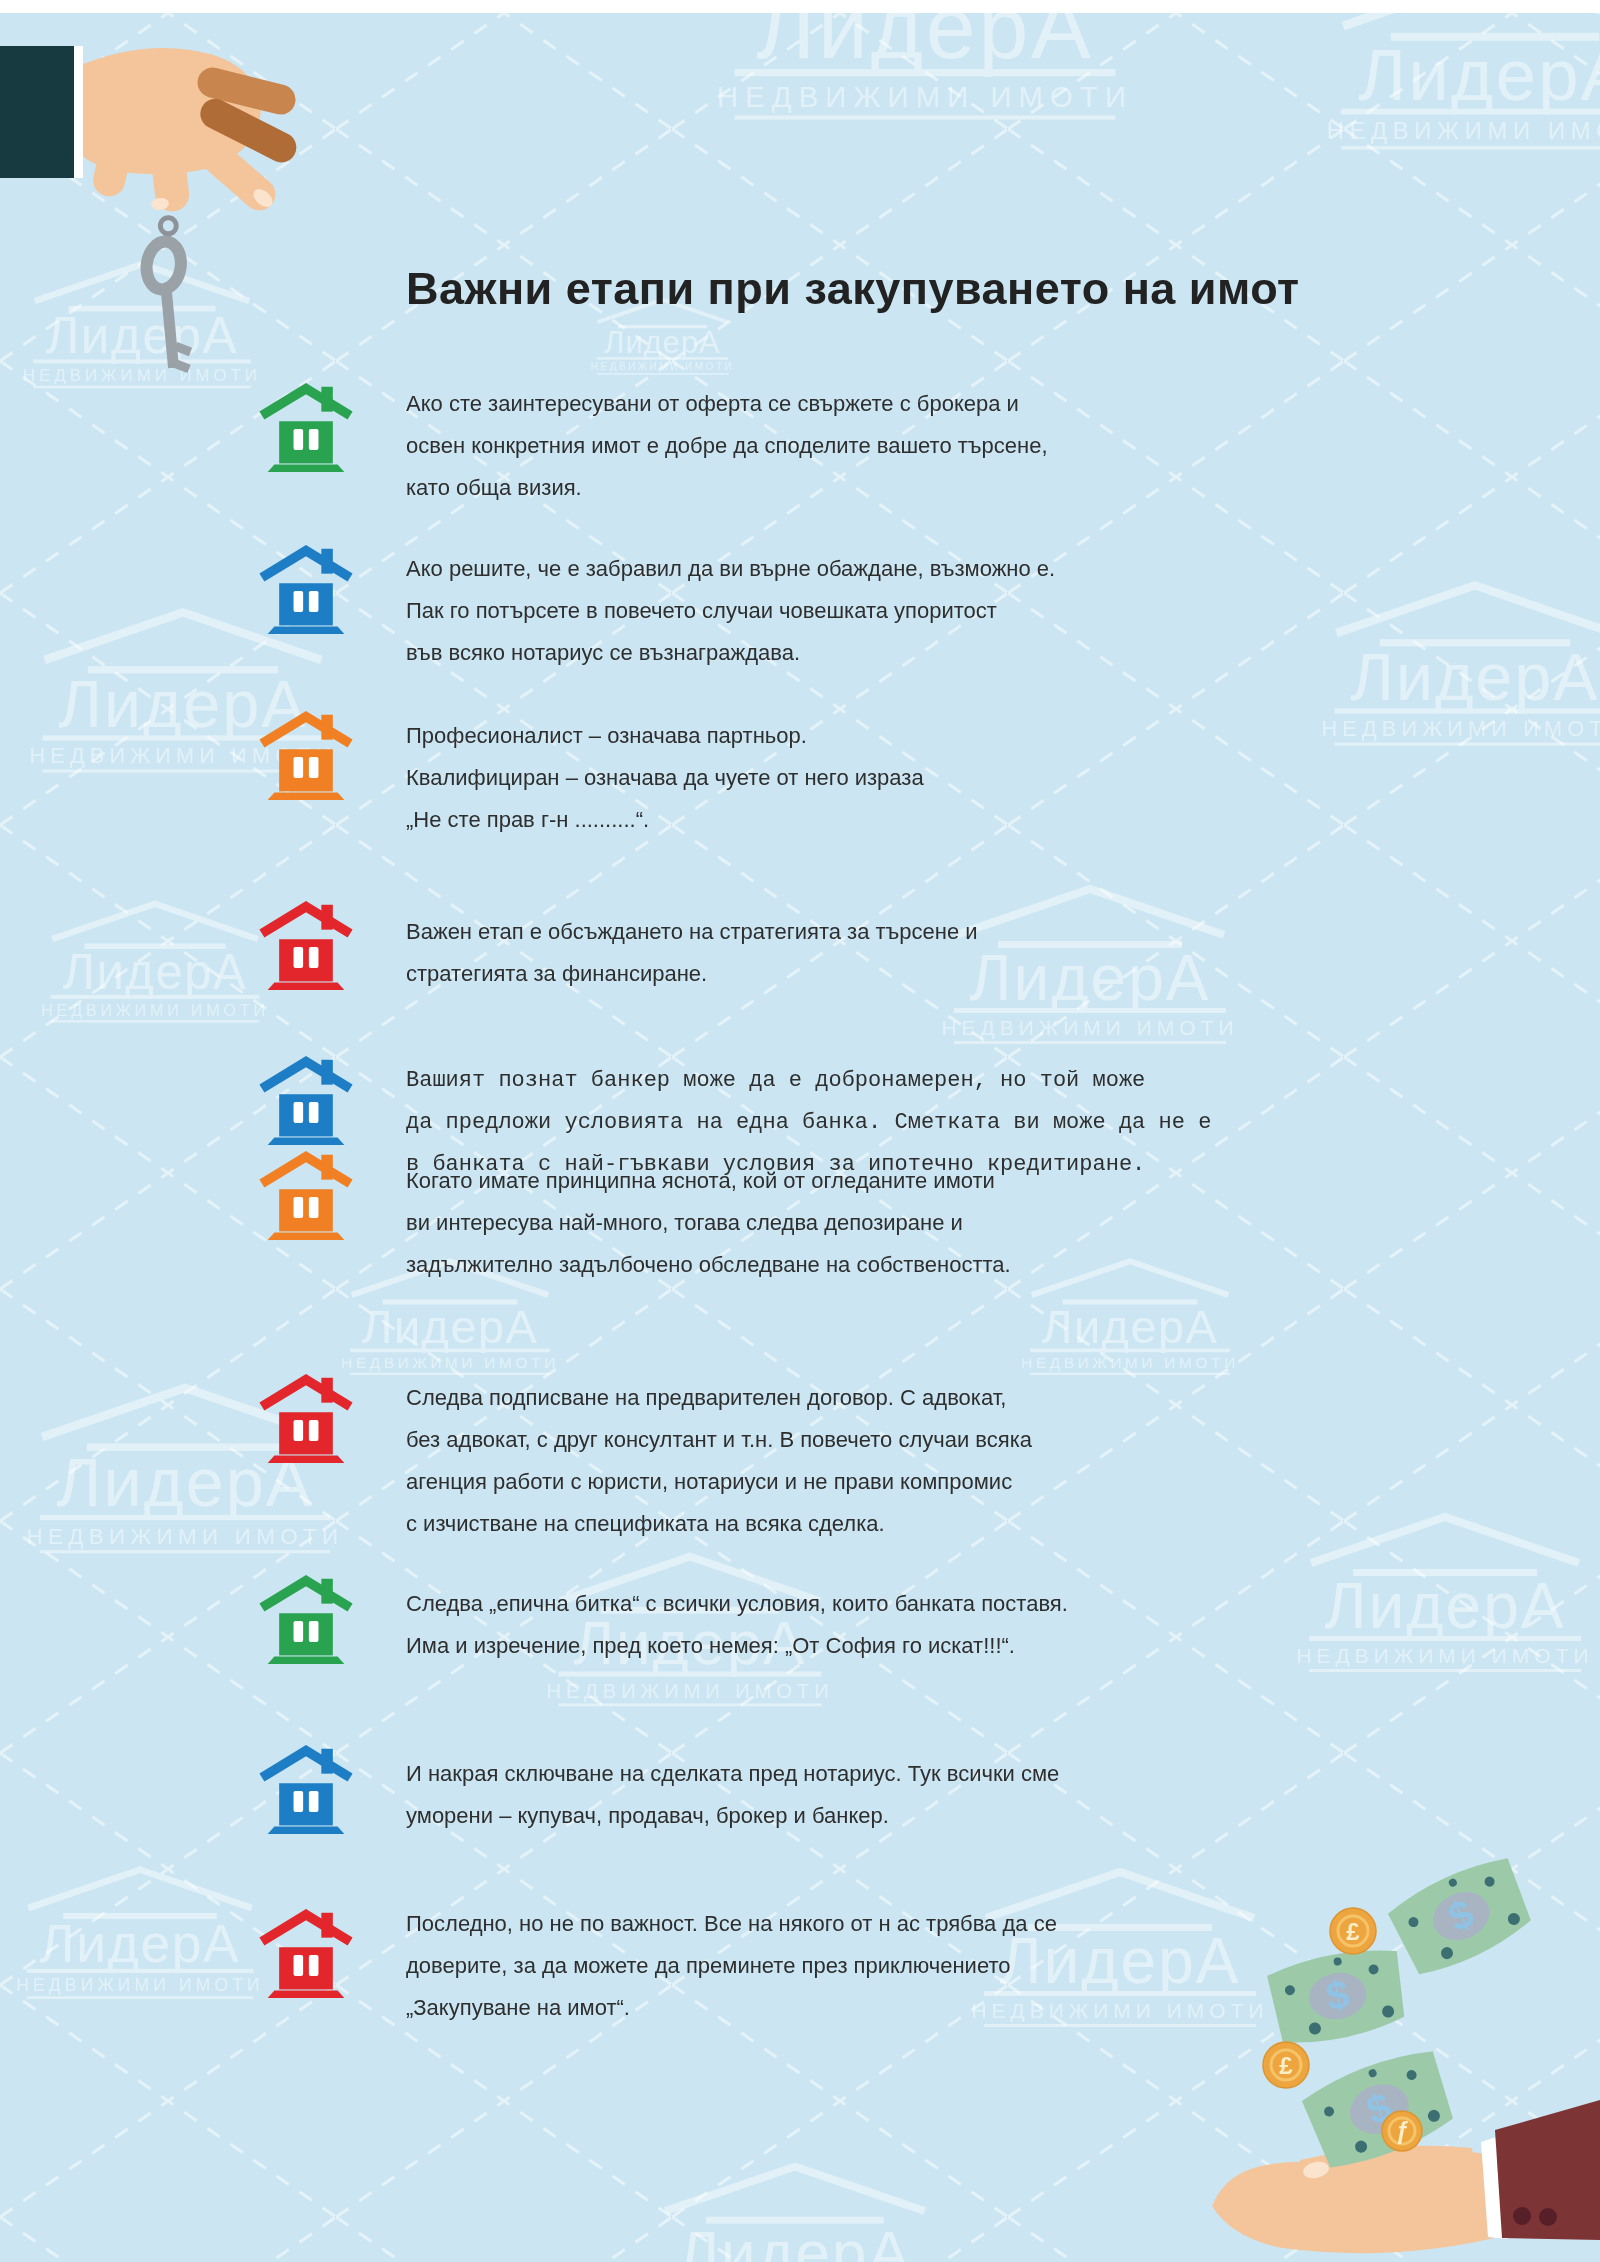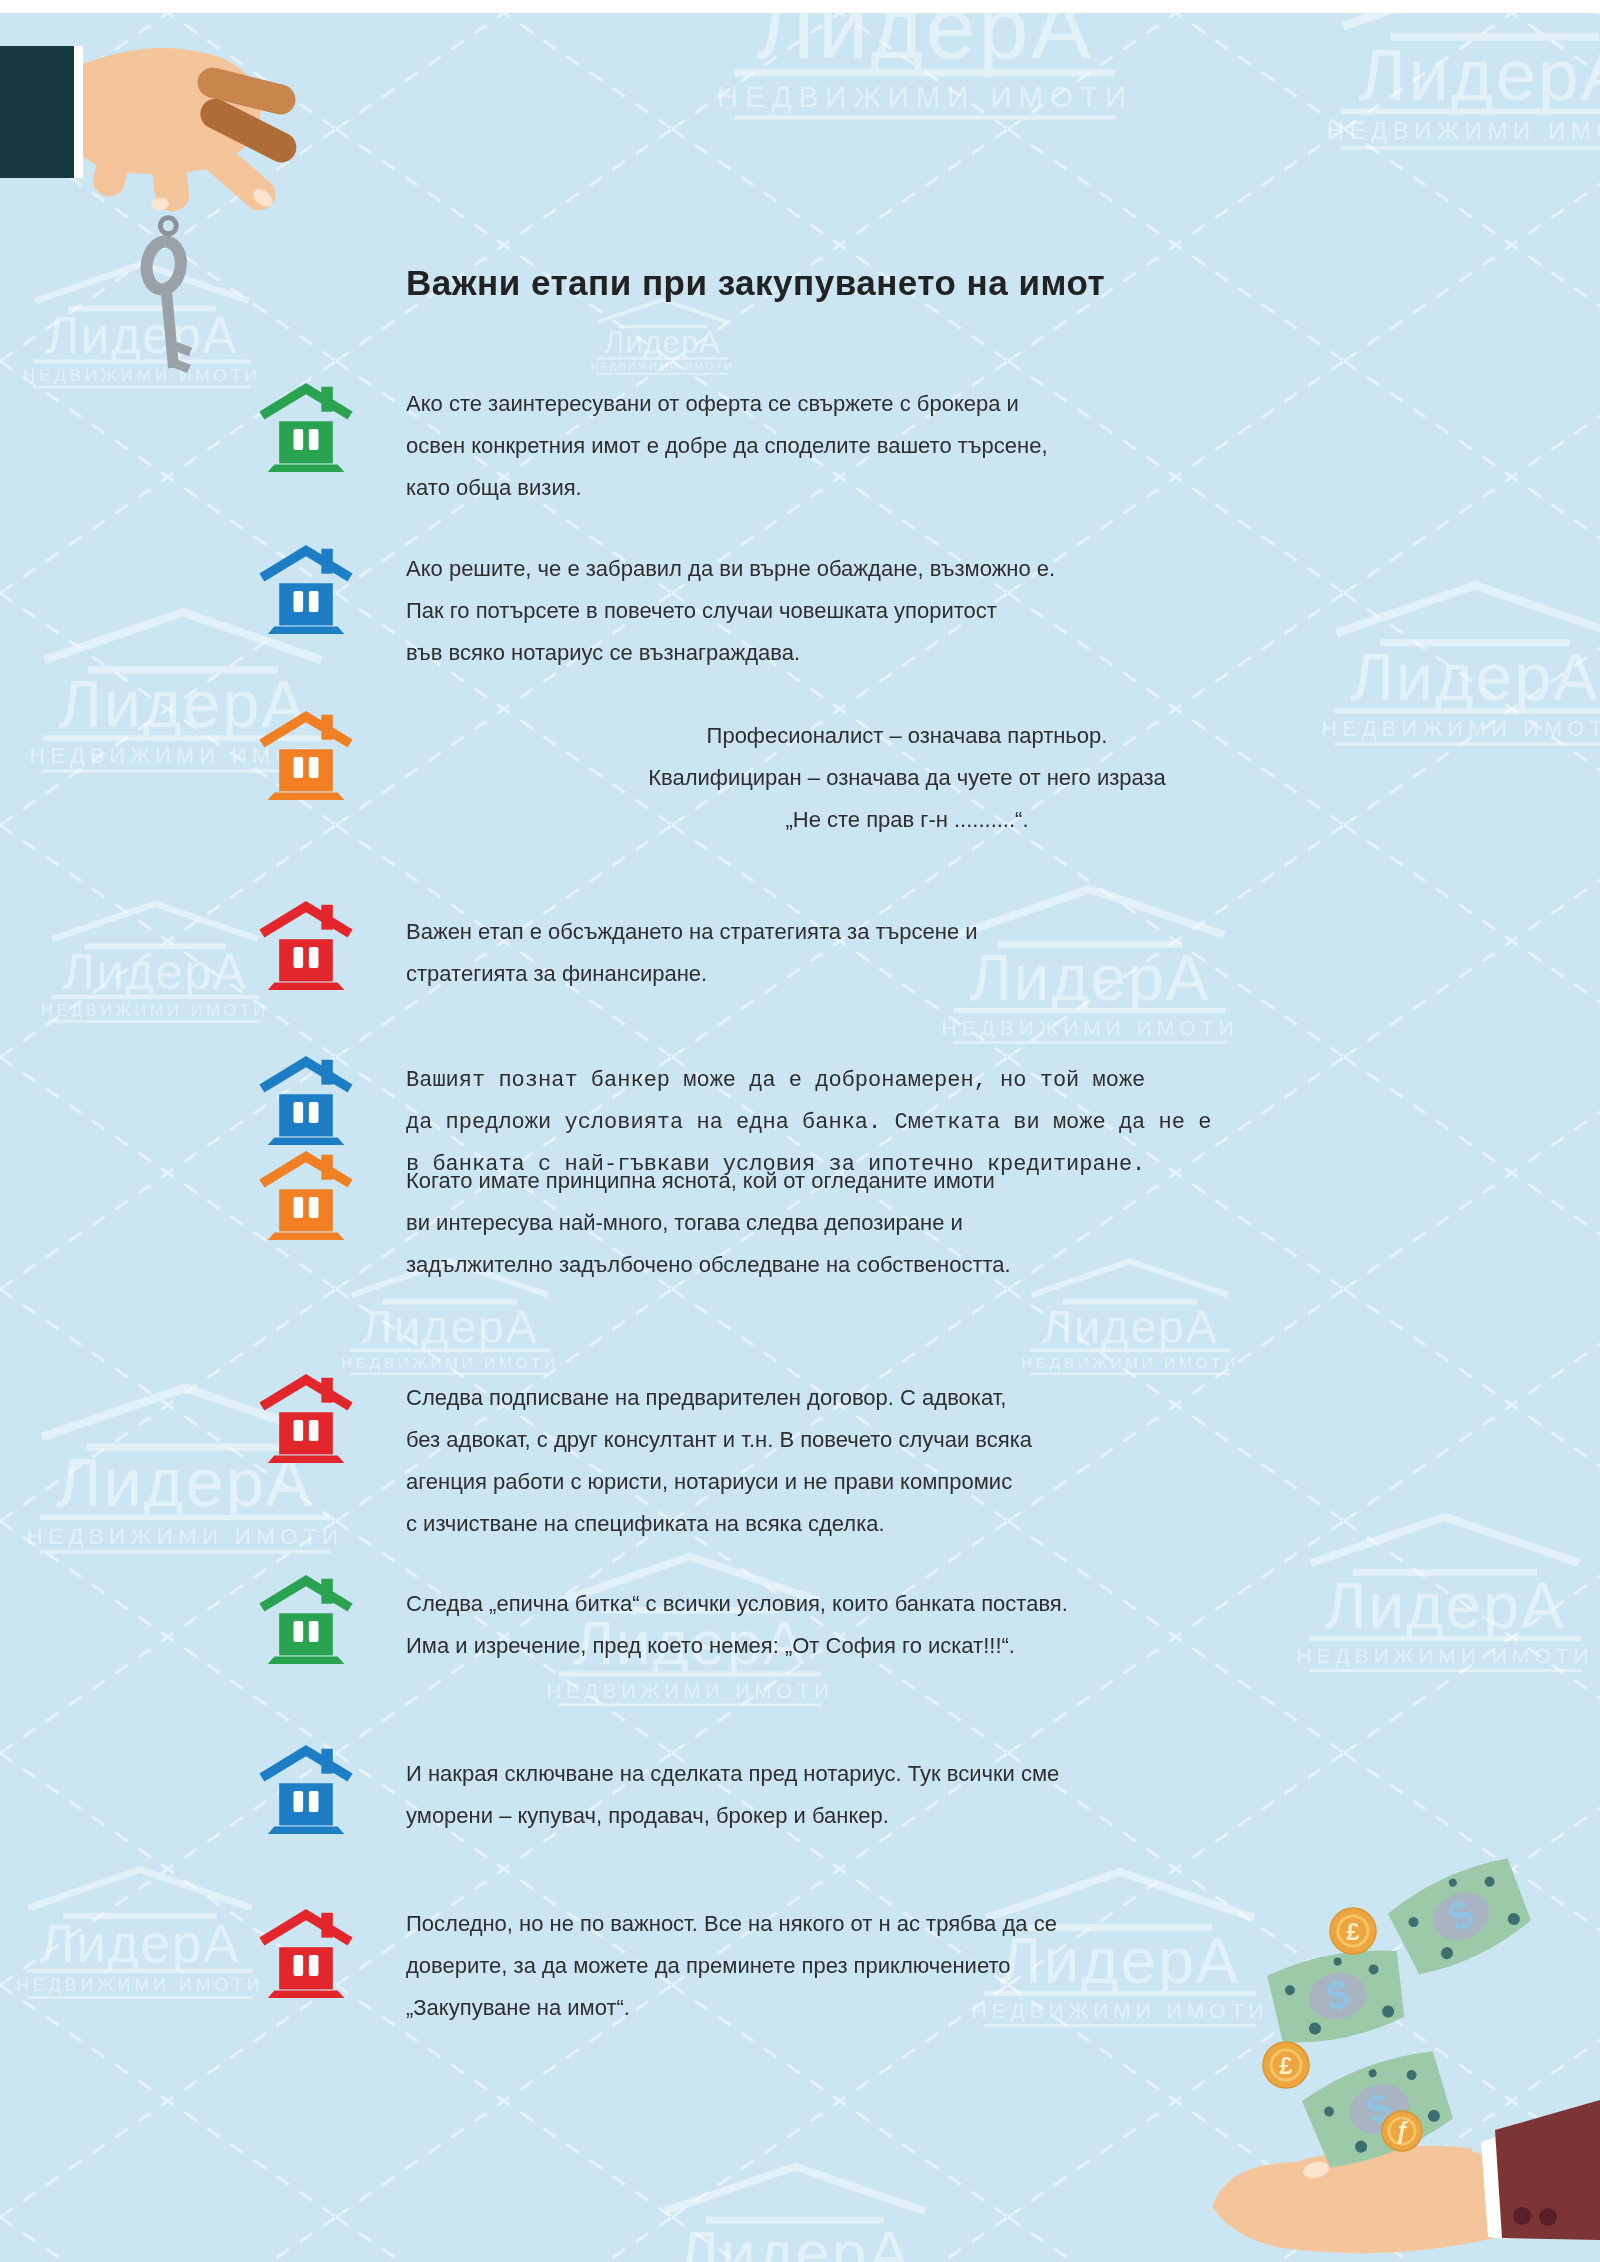--- a/index.html
+++ b/index.html
@@ -12,21 +12,21 @@
     margin-top:13px;
   }
   .bg-lattice{position:absolute;left:0;top:0;z-index:0;}
   .wm{position:absolute;z-index:1;opacity:.45;}
   .wm .wm-fill{fill:#ffffff;}
   .wm .wm-roof{fill:none;stroke:#ffffff;stroke-width:8;}
   .wm .wm-brand{fill:#ffffff;font-size:64px;text-anchor:middle;letter-spacing:2px;}
   .wm .wm-sub{fill:#ffffff;font-size:21px;text-anchor:middle;letter-spacing:5px;}
   .title{
     position:absolute;left:406px;top:250px;z-index:3;
-    margin:0;font-size:35px;font-weight:bold;color:#222222;letter-spacing:.5px;
+    margin:0;font-size:45px;font-weight:bold;color:#222222;letter-spacing:.5px;
   }
   .step{position:absolute;left:258px;width:1150px;z-index:3;}
   .house{position:absolute;left:0;width:96px;height:92px;}
   .house .part{fill:currentColor;}
   .house .roof{fill:none;stroke:currentColor;stroke-width:10;}
   .house .win{fill:#ffffff;}
   .step-text{
     margin:0 0 0 148px;
     font-size:22px;line-height:42px;color:#2e2e2e;
     white-space:pre-line;
@@ -233,21 +233,21 @@
       <path class="roof" d="M4 36 L50 8 L96 36"></path>
       <rect class="part" x="22" y="42" width="56" height="44"></rect>
       <polygon class="part" points="10,95 90,95 83,87 17,87"></polygon>
       <rect class="win" x="37" y="50" width="10" height="22" rx="2"></rect>
       <rect class="win" x="53" y="50" width="10" height="22" rx="2"></rect>
     </svg>
     <p class="step-text">Ако решите, че е забравил да ви върне обаждане, възможно е.
 Пак го потърсете в повечето случаи човешката упоритост
 във всяко нотариус се възнаграждава.</p>
   </div>
-      <div class="step" style="top: 702px; color: rgb(240, 128, 35); text-align: center;">
+      <div class="step" style="top: 702px; color: rgb(240, 128, 35);">
     <svg class="house" viewBox="0 0 100 96" style="top: -6px;">
       <rect class="part" x="66" y="6" width="12" height="26"></rect>
       <path class="roof" d="M4 36 L50 8 L96 36"></path>
       <rect class="part" x="22" y="42" width="56" height="44"></rect>
       <polygon class="part" points="10,95 90,95 83,87 17,87"></polygon>
       <rect class="win" x="37" y="50" width="10" height="22" rx="2"></rect>
       <rect class="win" x="53" y="50" width="10" height="22" rx="2"></rect>
     </svg>
     <p class="step-text">Професионалист – означава партньор.
 Квалифициран – означава да чуете от него израза

